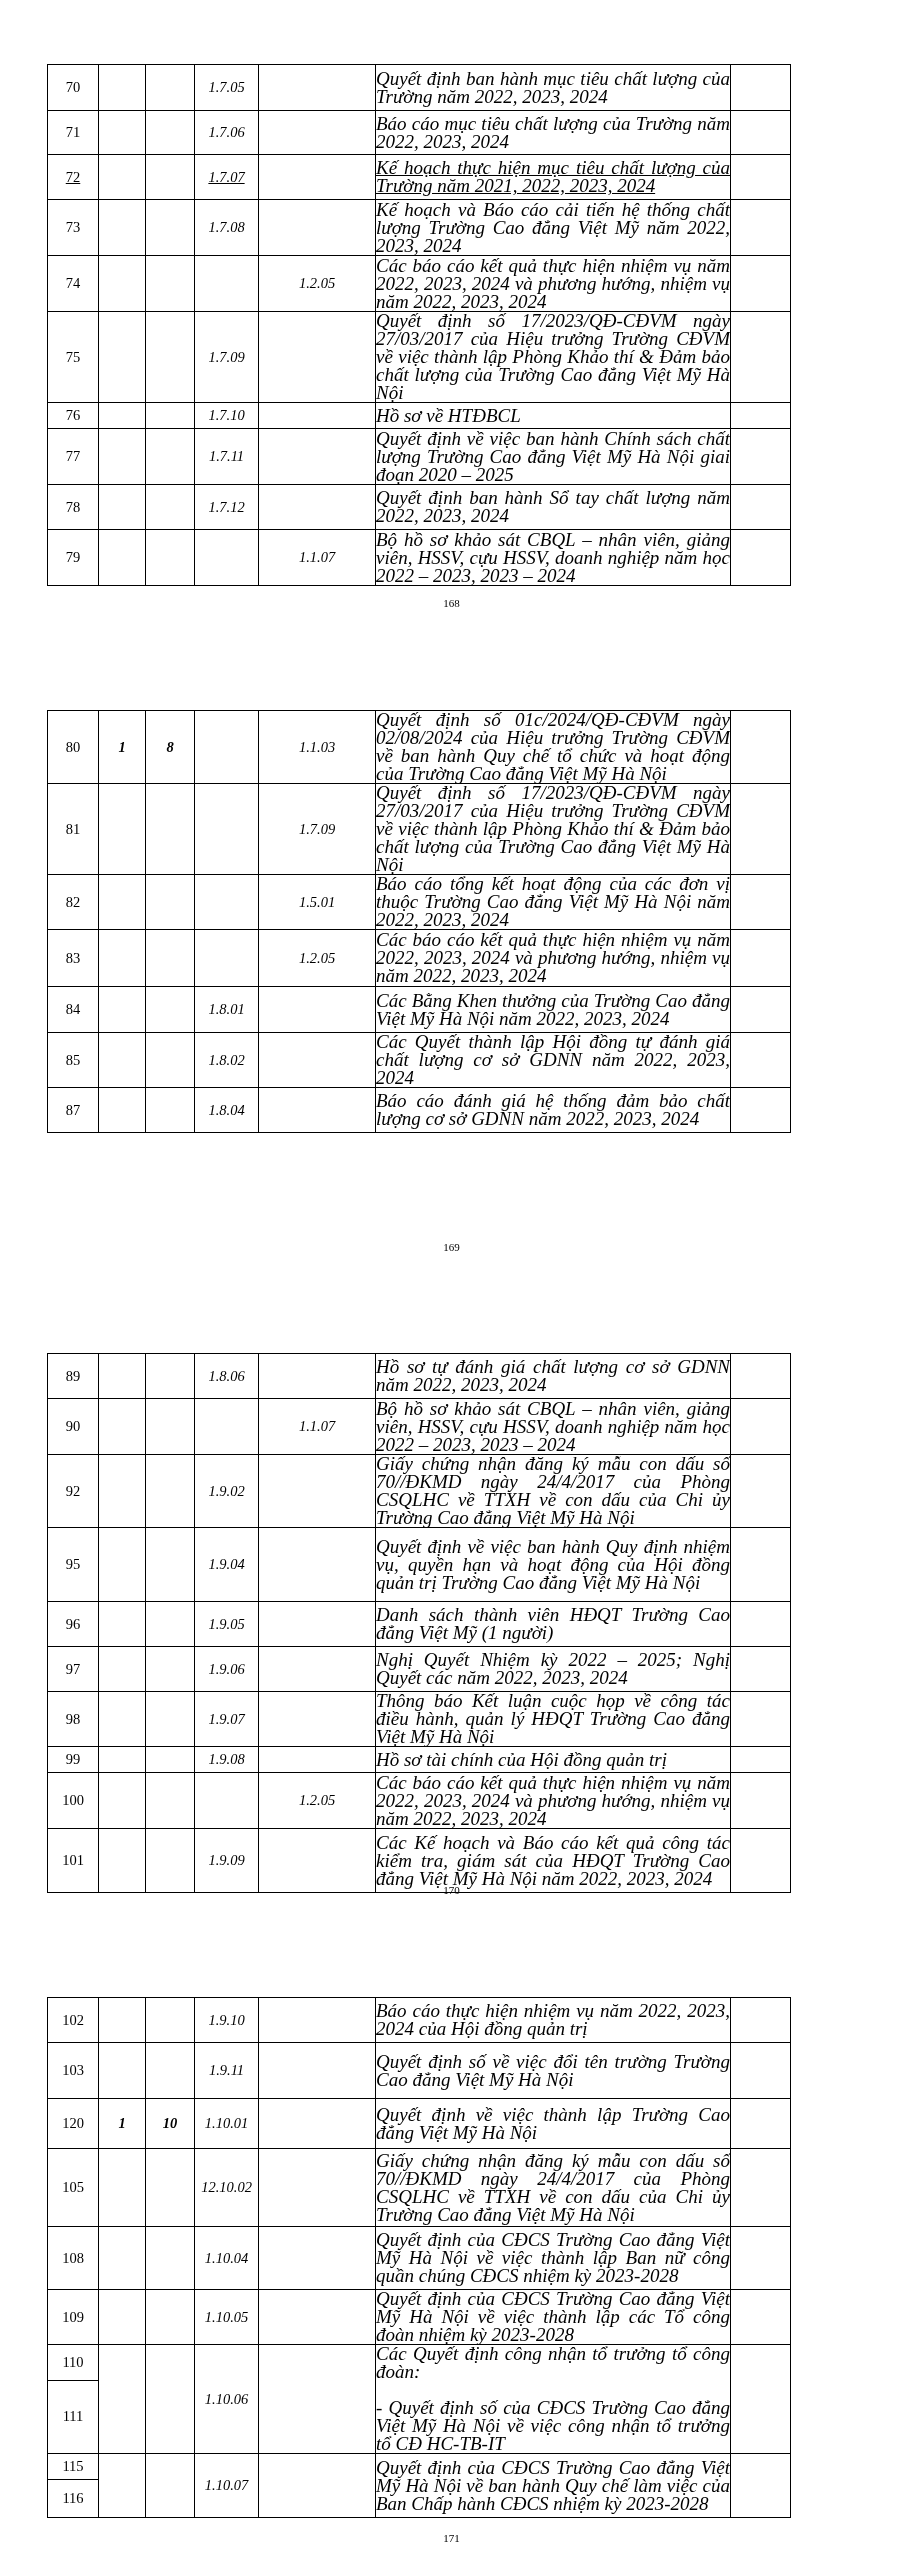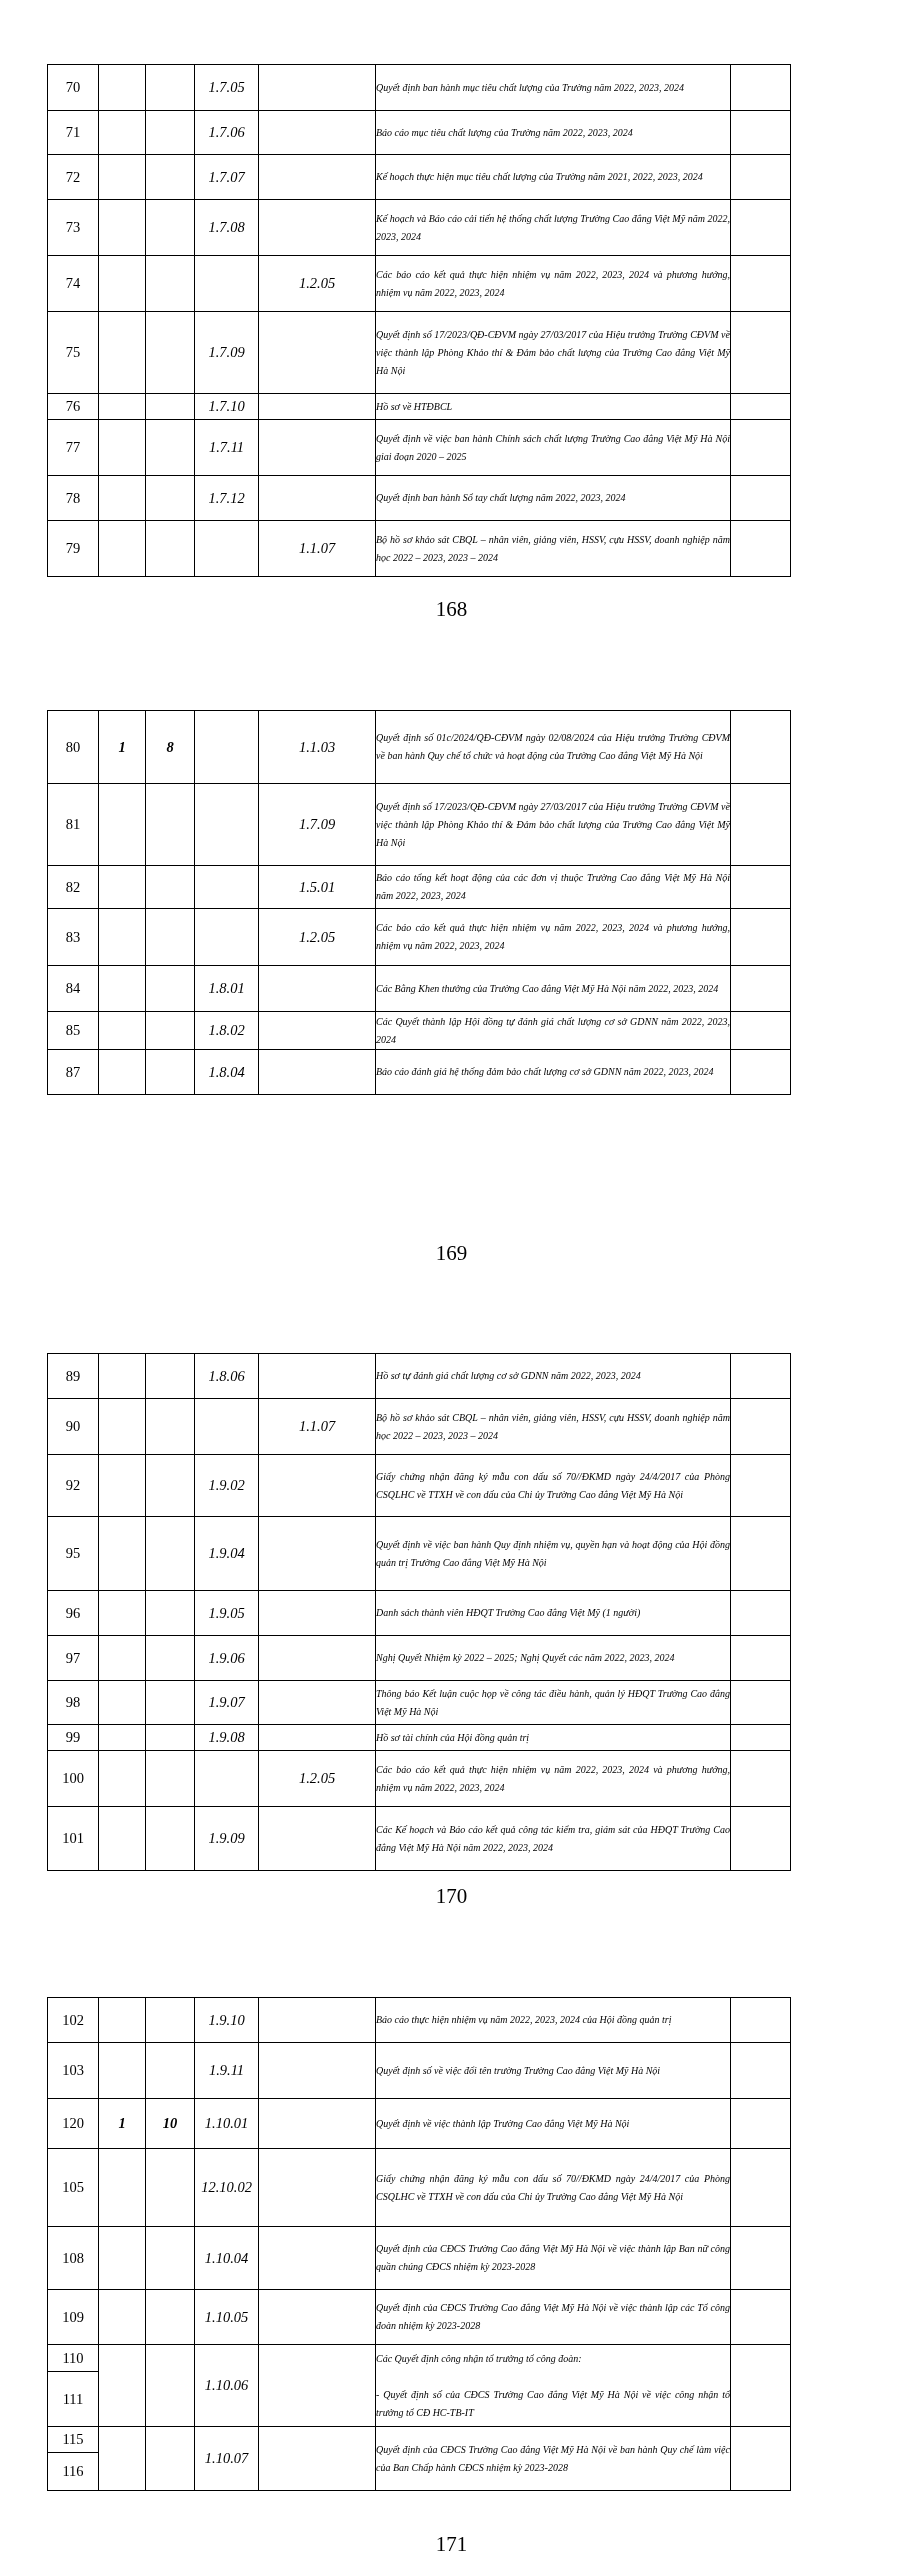--- a/index.html
+++ b/index.html
@@ -23,33 +23,33 @@
     border-top-width:1.6px;
     border-bottom-width:1.6px;
     vertical-align:middle;
     padding:0;
     overflow:hidden;
   }
   td.c-no { text-align:center; font-size:14.5px; font-style:normal; }
   td.c-l, td.c-g { text-align:center; font-size:14.5px; font-style:italic; font-weight:bold; }
   td.c-a, td.c-b { text-align:center; font-size:14.5px; font-style:italic; }
   td.c-d {
-    font-size:10px;
+    font-size:19px;
     font-style:italic;
     line-height:18px;
     text-align:justify;
     padding:3.1px 5.2px 3.1px 7.3px;
   }
   td.c-d .para + .para { margin-top:18px; }
   .pagenum {
     position:absolute;
     left:0;
     width:903px;
     text-align:center;
-    font-size:21px;
+    font-size:11px;
     font-style:normal;
   }
 </style>
 </head>
 <body>
 
 <div class="page">
 
   <table class="doc" style="top:64px">
     <colgroup>
@@ -77,21 +77,21 @@
           <td class="c-no">71</td>
           <td class="c-l"></td>
           <td class="c-g"></td>
           <td class="c-a">1.7.06</td>
           <td class="c-b"></td>
           <td class="c-d">
             <div class="para">Báo cáo mục tiêu chất lượng của Trường năm 2022, 2023, 2024</div>
           </td>
           <td class="c-n"></td>
         </tr>
-        <tr style="height: 45px;">
+        <tr style="height: 45px; text-decoration: underline;">
           <td class="c-no">72</td>
           <td class="c-l"></td>
           <td class="c-g"></td>
           <td class="c-a">1.7.07</td>
           <td class="c-b"></td>
           <td class="c-d">
             <div class="para">Kế hoạch thực hiện mục tiêu chất lượng của Trường năm 2021, 2022, 2023, 2024</div>
           </td>
           <td class="c-n"></td>
         </tr>

